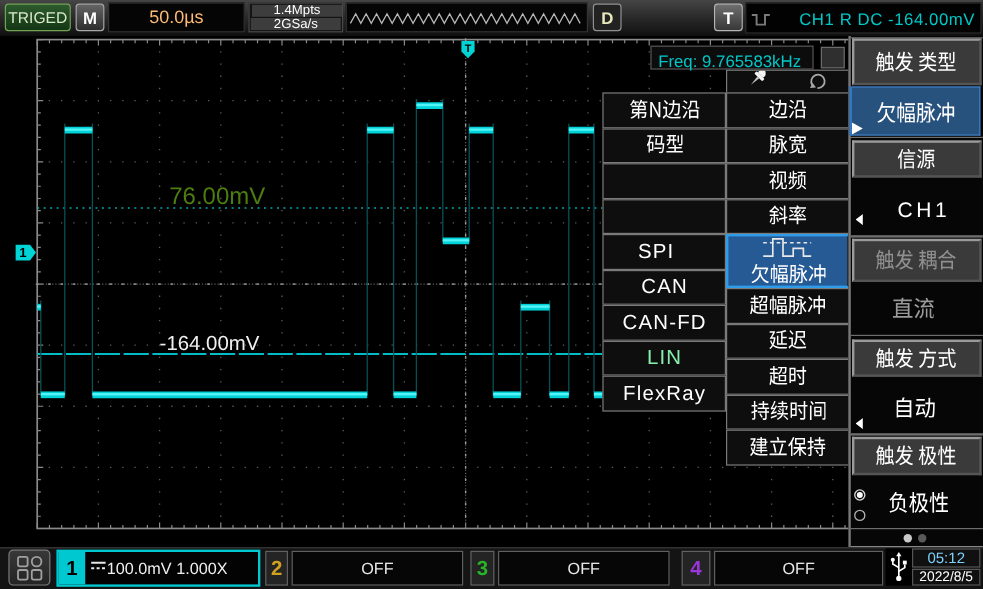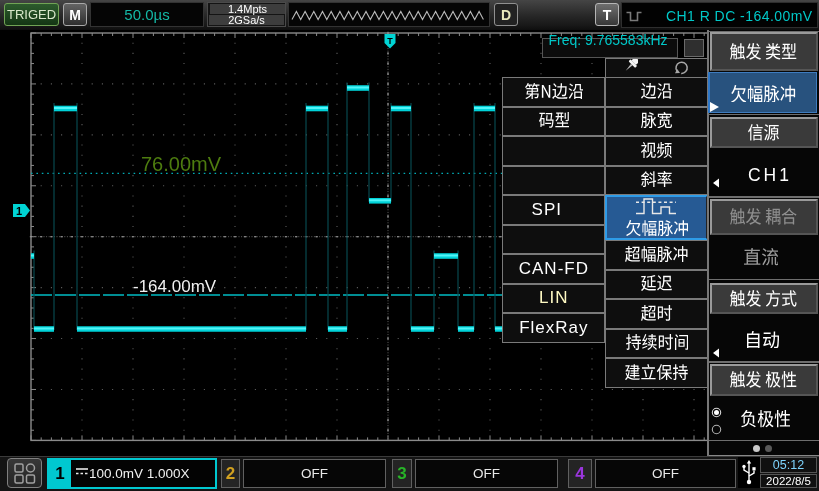--- a/index.html
+++ b/index.html
@@ -3,21 +3,21 @@
 <style>
 *{margin:0;padding:0;box-sizing:border-box}
 html,body{width:819px;height:491px;background:#000;overflow:hidden;font-family:"Liberation Sans",sans-serif}
 .abs{position:absolute}
 .flex{display:flex;align-items:center;justify-content:center}
 </style></head><body>
 <div class="abs" style="left:0;top:0;width:819px;height:491px;background:#000">
 <div class="abs" style="left:0;top:0;width:819px;height:30px;background:linear-gradient(#454545,#262626 55%,#181818 85%,#0e0e0e)"></div>
 <div class="abs flex" style="left:4px;top:3px;width:55px;height:23px;background:linear-gradient(#2d5b2d,#143614);border:1px solid #71a455;border-radius:3px;color:#d9e8cb;font-size:13px;">TRIGED</div>
 <div class="abs flex" style="left:63px;top:3px;width:24px;height:23px;background:linear-gradient(#646464,#2e2e2e);border:1px solid #a8a8a8;border-radius:3px;color:#fff;font-size:14px;font-weight:bold">M</div>
-<div class="abs flex" style="left:90px;top:2px;width:114px;height:25px;background:#050505;border:1px solid #333;color:#14b8a6;font-size:15px">50.0µs</div>
+<div class="abs flex" style="left:90px;top:2px;width:114px;height:25px;background:#050505;border:1px solid #333;color:#fdba74;font-size:15px">50.0µs</div>
 <div class="abs" style="left:207px;top:2px;width:79px;height:25px;background:#141414;border:1px solid #4a4a4a">
 <div class="flex" style="position:absolute;left:2px;top:1px;width:75px;height:10px;background:#3d3d3d;color:#fff;font-size:11px">1.4Mpts</div>
 <div class="flex" style="position:absolute;left:1px;top:12px;width:75px;height:10px;background:#3d3d3d;color:#fff;font-size:11px">2GSa/s</div>
 </div>
 <div class="abs" style="left:288px;top:2px;width:202px;height:25px;background:#050505;border:1px solid #333"></div>
 <svg class="abs" style="left:0;top:0" width="819" height="30">
       <polyline points="292.0,19.5 296.4,11.5 300.7,19.5 305.1,11.5 309.4,19.5 313.8,11.5 318.1,19.5 322.5,11.5 326.8,19.5 331.2,11.5 335.5,19.5 339.9,11.5 344.2,19.5 348.6,11.5 352.9,19.5 357.3,11.5 361.6,19.5 366.0,11.5 370.3,19.5 374.7,11.5 379.0,19.5 383.4,11.5 387.7,19.5 392.1,11.5 396.4,19.5 400.8,11.5 405.1,19.5 409.5,11.5 413.8,19.5 418.2,11.5 422.5,19.5 426.9,11.5 431.2,19.5 435.6,11.5 439.9,19.5 444.3,11.5 448.6,19.5 453.0,11.5 457.3,19.5 461.7,11.5 466.0,19.5 470.4,11.5 474.7,19.5 479.1,11.5 483.4,19.5" fill="none" stroke="#b8b8b8" stroke-width="1.1"></polyline>
     </svg>
 <div class="abs flex" style="left:494px;top:3px;width:24px;height:23px;background:#222;border:1px solid #909090;border-radius:3px;color:#e9e9bc;font-size:14px;font-weight:bold">D</div>
 <div class="abs flex" style="left:595px;top:3px;width:24px;height:23px;background:linear-gradient(#6e6e6e,#383838);border:1px solid #b5b5b5;border-radius:3px;color:#fff;font-size:14px;font-weight:bold">T</div>
@@ -68,21 +68,21 @@
 <div class="abs" style="left:133px;top:277px;color:#f0f0f0;font-size:17px">-164.00mV</div>
 <svg class="abs" style="left:12px;top:203px" width="19" height="15" viewBox="0 0 19 15">
 <path d="M1 1 H13 L18 7.5 L13 14 H1 Z" fill="#00d4d4"></path>
       <text x="7" y="11.5" font-family="Liberation Sans" font-size="11" font-weight="bold" fill="#000" text-anchor="middle">1</text>
     </svg>
 <svg class="abs" style="left:383.5px;top:34px" width="12" height="15" viewBox="0 0 12 15">
 <path d="M0.5 0 H11.5 V9 L6 14.5 L0.5 9 Z" fill="#00d4d4"></path>
       <text x="6" y="9.5" font-family="Liberation Sans" font-size="9" font-weight="bold" fill="#000" text-anchor="middle">T</text>
     </svg>
 <div class="abs" style="left:542px;top:38px;width:136px;height:20px;background:#0c0c0c;border:1px solid #555"></div>
-<div class="abs flex" style="left:542px;top:30px;width:132px;height:20px;color:#00c8c8;font-size:14px">Freq: 9.765583kHz</div>
+<div class="abs flex" style="left:542px;top:41px;width:132px;height:20px;color:#00c8c8;font-size:14px">Freq: 9.765583kHz</div>
 <div class="abs" style="left:684px;top:39px;width:20px;height:18px;background:#2f2f2f;border:1px solid #6a6a6a"></div>
 <div class="abs" style="left:605.4px;top:57.5px;width:102.4px;height:20.0px;background:#0e0e0e;border:1px solid #7a7a7a"></div>
 <svg class="abs" style="left:620px;top:58.5px" width="18" height="17" viewBox="0 0 18 17">
 <g transform="translate(11.2,6.2) rotate(45)">
 <rect x="-3.2" y="-8.8" width="6.4" height="5.2" rx="1" fill="#f4f4f4"></rect>
 <rect x="-4.7" y="-3.8" width="9.4" height="2.9" rx="1" fill="#f4f4f4"></rect>
 <path d="M-1.1 -0.9 L1.1 -0.9 L0 7.8 Z" fill="#bdbdbd"></path>
 </g>
     </svg>
 <svg class="abs" style="left:673.5px;top:59.5px" width="16" height="16" viewBox="0 0 16 16">
@@ -95,24 +95,25 @@
     </svg>
 <div class="abs" style="left:502.3px;top:106.5px;width:103.1px;height:29.5px;background:#0e0e0e;border:1px solid #7a7a7a"></div>
 <svg style="position:absolute;left:538.5px;top:112.4px" width="30.8" height="15.7" viewBox="0.44 -14.42 30.79 15.74">
       <path d="M13.8072421875 -6.969343359375H15.056416015625Q15.056416015625 -6.969343359375 15.0528876953125 -6.8593257421875Q15.049359375 -6.749308125 15.042302734375 -6.606768164062499Q15.03524609375 -6.464228203125 15.01924609375 -6.3570023437500005Q14.848416015625 -4.03333171875 14.654529296875001 -2.58181171875Q14.460642578125 -1.1302917187500001 14.239227539062501 -0.3498999609375001Q14.0178125 0.430491796875 13.7298125 0.7471153125Q13.497359375 1.028649375 13.2364345703125 1.1483258203125Q12.975509765625 1.268002265625 12.604226562500001 1.298486953125Q12.296943359375 1.32135046875 11.783999999999999 1.3241422265625Q11.271056640625 1.326933984375 10.68611328125 1.290336328125Q10.67011328125 1.001710546875 10.578131835937501 0.6376271484375Q10.486150390625001 0.27354375000000003 10.337470703125 0.007781484375Q10.908791015625 0.0692803125 11.390224609375 0.0827497265625Q11.871658203125 0.096219140625 12.08671484375 0.096219140625Q12.289544921875 0.10587796875 12.4300166015625 0.0675073828125Q12.57048828125 0.029136796875 12.6806015625 -0.107065546875Q12.91026171875 -0.34340203125 13.105091796875001 -1.056976171875Q13.299921875 -1.7705503125 13.4752236328125 -3.1496691796875003Q13.650525390625 -4.528788046875 13.8072421875 -6.73406578125ZM7.0833203125 -13.5372515625H13.01275390625V-12.256734375H7.0833203125ZM7.8513203125 -11.235545859375 9.0614375 -11.1456Q9.006380859375 -10.2765459375 8.91132421875 -9.28449421875Q8.816267578125 -8.2924425 8.7212109375 -7.3723025390625Q8.626154296875 -6.452162578125 8.52309765625 -5.769113203125H7.31298046875Q7.4230937500000005 -6.47706375 7.5216787109375005 -7.4221048828125Q7.6202636718750005 -8.367146015625 7.7117919921875 -9.371648320312499Q7.8033203125 -10.376150625 7.8513203125 -11.235545859375ZM7.661623046875 -6.969343359375H14.180828125V-5.759454375H7.661623046875ZM6.578302734375 -3.569258671875H12.638677734375V-2.31364265625H6.578302734375ZM12.48671484375 -13.5372515625H12.61939453125L12.82830078125 -13.60433390625L13.734001953125 -13.497108046875Q13.686001953125 -12.718529296875 13.6024736328125 -11.78593875Q13.5189453125 -10.853348203125 13.4184736328125 -9.8620505859375Q13.318001953125 -8.87075296875 13.210473632812501 -7.9005459375000004Q13.102945312500001 -6.93033890625 12.990945312500001 -6.0765271875L11.773771484375 -6.179677734375Q11.883884765625 -7.041110625 11.992356445312499 -8.031389414062499Q12.100828125 -9.021668203125 12.196828125 -10.0139846484375Q12.292828125 -11.00630109375 12.3692998046875 -11.881468125000001Q12.445771484375001 -12.75663515625 12.48671484375 -13.3726021875ZM0.7939238281250001 -13.636856250000001H6.329359375V-12.35837671875H0.7939238281250001ZM2.3849062500000002 -8.30752453125H5.88037890625V-0.770058984375H2.3849062500000002V-2.01043265625H4.745998046875V-7.05749203125H2.3849062500000002ZM2.824111328125 -13.00474828125 4.025775390625 -12.727818984375Q3.739662109375 -11.0958778125 3.321322265625 -9.5287566796875Q2.902982421875 -7.961635546875 2.336416015625 -6.6028932421875Q1.769849609375 -5.2441509375 1.008 -4.203805078125Q0.976 -4.385205 0.8783583984375001 -4.674320156249999Q0.7807167968750001 -4.9634353125 0.66543359375 -5.260171640625Q0.550150390625 -5.55690796875 0.443810546875 -5.7362702343750005Q1.3581875 -7.05619265625 1.932791015625 -8.962126875000001Q2.50739453125 -10.86806109375 2.824111328125 -13.00474828125ZM1.829244140625 -8.30752453125H2.94951171875V0.609324609375H1.829244140625Z M17.585470703125 -13.846783359375H24.820263671875V-12.6064096875H17.585470703125ZM17.05230078125 -10.301366953125001H25.16143359375V-9.053372109375H17.05230078125ZM16.75388671875 -0.49484671875H31.23388671875V0.806496328125H16.75388671875ZM18.416490234375 -3.865505625H29.567509765625V-2.58702609375H18.416490234375ZM22.163431640625 -13.3360846875H23.375435546875V-5.3944565625H22.163431640625ZM23.4156953125 -5.721268359375H24.733548828125002V0.410115234375H23.4156953125ZM26.113544921875 -13.550006953125001H27.30437890625V-7.7464940625H26.113544921875ZM29.09003515625 -14.41861171875H30.323208984375V-6.7222891406250005Q30.323208984375 -6.161258671875 30.1954541015625 -5.868557578125Q30.06769921875 -5.5758564843750005 29.689849609375003 -5.40562359375Q29.319056640625 -5.260291875 28.7237734375 -5.220148359375Q28.128490234375 -5.18000484375 27.269660156249998 -5.18000484375Q27.232490234375 -5.461009453125 27.11298046875 -5.821282265625Q26.993470703125 -6.181555078125 26.8499609375 -6.44731734375Q27.519658203125 -6.4300373437500005 28.059431640625 -6.4262267578125005Q28.599205078125003 -6.422416171875 28.777091796875 -6.439696171875Q28.970978515625 -6.449355 29.0305068359375 -6.510853828125Q29.09003515625 -6.57235265625 29.09003515625 -6.74515265625ZM19.061318359375 -13.32084234375H20.259208984375V-10.361437734375Q20.259208984375 -9.46136953125 20.069095703125 -8.47184484375Q19.878982421875 -7.48232015625 19.3371142578125 -6.565461328125Q18.79524609375 -5.6486025 17.741623046875 -4.949251875Q17.6602265625 -5.09458359375 17.5009619140625 -5.2818317578125Q17.341697265625 -5.469079921875 17.1753759765625 -5.6525175Q17.0090546875 -5.835955078125 16.89048828125 -5.931484453125Q17.855658203125 -6.55816921875 18.3126015625 -7.3068328125Q18.769544921875 -8.05549640625 18.915431640625002 -8.852943515625Q19.061318359375 -9.650390625 19.061318359375 -10.391922421875Z" fill="#ffffff"></path>
     </svg>
 <div class="abs" style="left:502.3px;top:136.0px;width:103.1px;height:29.5px;background:#0e0e0e;border:1px solid #7a7a7a"></div>
 <div class="abs" style="left:502.3px;top:165.5px;width:103.1px;height:29.5px;background:#0e0e0e;border:1px solid #7a7a7a"></div>
 <div class="abs" style="left:502.3px;top:195.0px;width:103.1px;height:29.5px;background:#0e0e0e;border:1px solid #7a7a7a"></div>
 <div class="abs flex" style="left:502.3px;top:195.0px;width:89px;height:29.5px;color:#fff;font-size:17px;letter-spacing:1px">SPI</div>
 <div class="abs" style="left:502.3px;top:224.5px;width:103.1px;height:29.5px;background:#0e0e0e;border:1px solid #7a7a7a"></div>
+<div class="abs flex" style="left:502.3px;top:224.5px;width:103.1px;height:29.5px;color:#fff;font-size:17px;letter-spacing:1px">CAN</div>
 <div class="abs" style="left:502.3px;top:254.0px;width:103.1px;height:29.5px;background:#0e0e0e;border:1px solid #7a7a7a"></div>
 <div class="abs flex" style="left:502.3px;top:254.0px;width:103.1px;height:29.5px;color:#fff;font-size:17px;letter-spacing:1px">CAN-FD</div>
 <div class="abs" style="left:502.3px;top:283.5px;width:103.1px;height:29.5px;background:#0e0e0e;border:1px solid #7a7a7a"></div>
-<div class="abs flex" style="left:502.3px;top:283.5px;width:103.1px;height:29.5px;color:#fef9c3;font-size:17px;letter-spacing:1px">LIN</div>
+<div class="abs flex" style="left:502.3px;top:283.5px;width:103.1px;height:29.5px;color:#86efac;font-size:17px;letter-spacing:1px">LIN</div>
 <div class="abs" style="left:502.3px;top:313.0px;width:103.1px;height:29.5px;background:#0e0e0e;border:1px solid #7a7a7a"></div>
 <div class="abs flex" style="left:502.3px;top:313.0px;width:103.1px;height:29.5px;color:#fff;font-size:17px;letter-spacing:1px">FlexRay</div>
 <div class="abs" style="left:605.4px;top:77.0px;width:102.4px;height:29.5px;background:#0e0e0e;border:1px solid #7a7a7a"></div>
 <svg style="position:absolute;left:641.2px;top:82.9px" width="30.9" height="15.8" viewBox="0.36 -14.30 30.87 15.76">
       <path d="M5.468716796875 -11.476326796875H14.01230078125V-10.121635546875H5.468716796875ZM13.45146875 -11.476326796875H14.76415234375Q14.76415234375 -11.476326796875 14.76415234375 -11.3500480078125Q14.76415234375 -11.22376921875 14.76415234375 -11.064968085937501Q14.76415234375 -10.906166953125 14.757095703125 -10.808599921875Q14.68037890625 -8.617056328125 14.592133789062501 -7.085473945312501Q14.503888671875 -5.5538915625000005 14.38905859375 -4.563083320312501Q14.274228515625 -3.572275078125 14.128341796874999 -2.9992433203125Q13.982455078125 -2.4262115625000003 13.774455078125 -2.1614280468750002Q13.52083203125 -1.814849296875 13.229793945312501 -1.67510109375Q12.938755859375 -1.535352890625 12.516189453125 -1.49724703125Q12.14679296875 -1.457103515625 11.5211513671875 -1.4639705859375Q10.895509765625 -1.47083765625 10.225396484375 -1.5074353125Q10.20233984375 -1.8265457812500001 10.0821318359375 -2.2277162109375004Q9.961923828125 -2.628886640625 9.77607421875 -2.932754765625Q10.485734375 -2.8712559375 11.0939794921875 -2.8577865234375Q11.702224609375 -2.844317109375 11.97939453125 -2.844317109375Q12.20339453125 -2.83465828125 12.3518662109375 -2.8816688671875Q12.500337890625 -2.928679453125 12.61939453125 -3.066919453125Q12.774224609375 -3.2514159375 12.897998046875 -3.772872421875Q13.021771484375 -4.29432890625 13.1180166015625 -5.2480501171875Q13.21426171875 -6.201771328125 13.298978515625 -7.66857375Q13.3836953125 -9.135376171875 13.45146875 -11.208526875ZM8.808111328125 -14.294025703125H10.175361328125Q10.127361328125 -12.250380937500001 9.991361328124999 -10.3668609375Q9.855361328125 -8.4833409375 9.448304687499999 -6.8211798046875Q9.041248046875 -5.159018671875 8.203134765625 -3.7977493359374996Q7.365021484375 -2.43648 5.928794921875 -1.446995390625Q5.780115234375 -1.701061171875 5.5173408203125 -1.9990810546875002Q5.25456640625 -2.2971009375 4.996263671875 -2.480538515625Q6.35298046875 -3.364834921875 7.1151123046875 -4.6077113671875Q7.877244140625 -5.8505878125 8.226904296875 -7.379113710937499Q8.576564453125 -8.907639609375 8.676337890625 -10.656505546875Q8.776111328125 -12.405371484375 8.808111328125 -14.294025703125ZM4.01683203125 -8.691230390625V-1.2299765625H2.71826171875V-7.321296796875H0.6518105468750001V-8.691230390625ZM1.2833574218750001 -13.534844765625 2.284568359375 -14.30466328125Q2.72928515625 -13.87266328125 3.2085869140625 -13.359092695312501Q3.687888671875 -12.845522109375 4.1102470703125 -12.3405915234375Q4.53260546875 -11.8356609375 4.7904921875 -11.44025859375L3.725771484375 -10.547971875Q3.4819980468750003 -10.96065421875 3.0737529296875 -11.4818459765625Q2.6655078125 -12.003037734375 2.196791015625 -12.545320078125Q1.72807421875 -13.087602421875 1.2833574218750001 -13.534844765625ZM3.3477734375 -2.190853828125Q3.74588671875 -2.190853828125 4.1216416015625 -1.8470267578125Q4.497396484375 -1.5031996875 5.199509765625 -1.038147890625Q6.0046796875 -0.481112578125 7.0806611328125 -0.3283843359375Q8.156642578125 -0.17565609375 9.55947265625 -0.17565609375Q10.285623046875001 -0.17565609375 11.088453125000001 -0.20538667968750002Q11.891283203125 -0.23511726562500002 12.6999814453125 -0.2811090234375Q13.5086796875 -0.32710078125000003 14.25501953125 -0.393164296875Q15.001359375 -0.4592278125 15.598529296875 -0.531893671875Q15.524189453125 -0.342872578125 15.435736328125 -0.060095039062499994Q15.347283203125 0.2226825 15.280943359375001 0.5189294531249999Q15.214603515625 0.81517640625 15.198603515625 1.033173984375Q14.768490234375001 1.05807515625 14.0633017578125 1.09263515625Q13.35811328125 1.12719515625 12.5390380859375 1.1569257421875Q11.719962890625 1.186656328125 10.920661132812501 1.203936328125Q10.121359375 1.221216328125 9.510076171875 1.221216328125Q7.93690625 1.221216328125 6.85879296875 1.022496328125Q5.7806796875 0.823776328125 4.897396484375 0.245385703125Q4.392943359375 -0.119531953125 3.9877734375 -0.4826766796875Q3.5826035156250002 -0.84582140625 3.319546875 -0.84582140625Q3.068716796875 -0.84582140625 2.7430566406250003 -0.520557890625Q2.417396484375 -0.195294375 2.0604345703125 0.3279350390625Q1.70347265625 0.851164453125 1.32037890625 1.450910390625L0.35584765625000003 0.09116507812500001Q1.18407421875 -0.92073375 1.9593388671874998 -1.5557937890625Q2.734603515625 -2.190853828125 3.3477734375 -2.190853828125Z M22.313923828125 -6.0916893750000005H30.108568359375V1.35998578125H28.80294140625V-4.7903463281250005H23.5612109375V1.436726953125H22.313923828125ZM23.02483203125 -0.910096171875H29.4277734375V0.400905703125H23.02483203125ZM23.632490234375 -13.744162265625H28.438076171875V-12.44281921875H23.632490234375ZM23.189734375 -13.744162265625H24.444078125V-11.811369375Q24.444078125 -10.9077553125 24.2184365234375 -9.9032530078125Q23.992794921875 -8.898750703125 23.382455078125 -7.954463671875Q22.772115234375 -7.010176640625 21.6064921875 -6.265098984375Q21.541095703125002 -6.418051875 21.382774414062503 -6.6291823828125Q21.224453125 -6.840312890625 21.054603515625 -7.0389928125Q20.88475390625 -7.237672734375 20.757244140624998 -7.333202109375Q21.8024140625 -7.980712734375 22.320772460937498 -8.749183359375Q22.839130859375 -9.517653984375 23.014432617187502 -10.31966578125Q23.189734375 -11.121677578125 23.189734375 -11.851512890625001ZM27.799130859374998 -13.744162265625H29.06053125V-8.965672734375Q29.06053125 -8.581966875 29.109474609375 -8.4305221875Q29.15841796875 -8.2790775 29.345248046875 -8.2790775Q29.445021484375 -8.2790775 29.651171875000003 -8.2790775Q29.857322265625 -8.2790775 30.06347265625 -8.2790775Q30.269623046875 -8.2790775 30.367509765625 -8.2790775Q30.525623046875 -8.2790775 30.752906250000002 -8.295338671875001Q30.980189453125 -8.31159984375 31.13124609375 -8.351743359375Q31.154302734375 -8.08801875 31.1728876953125 -7.781094140625Q31.19147265625 -7.47416953125 31.228642578125 -7.2353460937500005Q31.081359374999998 -7.179960234375 30.85501953125 -7.1588696484375Q30.6286796875 -7.1377790625 30.390566406250002 -7.1377790625Q30.269623046875 -7.1377790625 30.022774414062503 -7.1377790625Q29.775925781250002 -7.1377790625 29.5380205078125 -7.1377790625Q29.300115234375 -7.1377790625 29.182945312500003 -7.1377790625Q28.60890625 -7.1377790625 28.3103583984375 -7.332913125Q28.011810546875 -7.5280471875 27.905470703124998 -7.93763296875Q27.799130859374998 -8.34721875 27.799130859374998 -8.998195078125ZM17.397244140625 -13.289988515625 18.203662109375 -14.158882265625Q18.701548828125 -13.882402265625 19.2542470703125 -13.5157116796875Q19.806945312499998 -13.149021093750001 20.3027001953125 -12.778519921875Q20.798455078125002 -12.40801875 21.123625 -12.089357578125L20.2748671875 -11.097995625Q19.9708671875 -11.426315625 19.485697265625 -11.816888554687502Q19.00052734375 -12.207461484375001 18.451357421875002 -12.594223828125001Q17.9021875 -12.980986171875001 17.397244140625 -13.289988515625ZM16.556300781250002 -8.605070859375001 17.355662109375 -9.491244609375Q17.855435546875 -9.2417034375 18.414492187500002 -8.905762265625Q18.973548828125 -8.56982109375 19.4871904296875 -8.2204105078125Q20.00083203125 -7.870999921875 20.3349453125 -7.56758109375L19.5021875 -6.578256796875Q19.189244140625 -6.87963796875 18.6897158203125 -7.2404803125Q18.1901875 -7.60132265625 17.6266591796875 -7.961146171875Q17.063130859375 -8.3209696875 16.556300781250002 -8.605070859375001ZM16.96384765625 0.158167265625Q17.418904296875 -0.49288921875 17.9753759765625 -1.3965433593749998Q18.53184765625 -2.3001975 19.114904296875 -3.314133984375Q19.6979609375 -4.32807046875 20.199130859375 -5.2937128125L21.115171875 -4.33132734375Q20.667171875 -3.440388515625 20.1398701171875 -2.47421671875Q19.612568359375 -1.508044921875 19.0782099609375 -0.5746601953125Q18.5438515625 0.35872453125 18.03373828125 1.1647715625Z" fill="#ffffff"></path>
     </svg>
 <div class="abs" style="left:605.4px;top:106.5px;width:102.4px;height:29.5px;background:#0e0e0e;border:1px solid #7a7a7a"></div>
 <svg style="position:absolute;left:641.1px;top:112.1px" width="31.0" height="16.4" viewBox="0.36 -14.71 31.03 16.36">
       <path d="M2.029623046875 -13.906773984375H5.28656640625V-12.628294453125001H2.029623046875ZM2.07901953125 -9.864232734375H5.180716796875V-8.585753203125H2.07901953125ZM2.052189453125 -5.733253828125H5.18966015625V-4.43191078125H2.052189453125ZM1.4221875 -13.906773984375H2.579625V-7.67329875Q2.579625 -6.6578540625 2.539625 -5.481305859375Q2.499625 -4.30475765625 2.378681640625 -3.0725588671875Q2.25773828125 -1.840360078125 2.0203232421875 -0.6838836328125Q1.782908203125 0.4725928125 1.388078125 1.4402728125Q1.2765683593750001 1.3274634375 1.0881337890625 1.2032223046875Q0.89969921875 1.078981171875 0.699736328125 0.966171796875Q0.49977343750000003 0.853362421875 0.360037109375 0.7979765625Q0.731810546875 -0.11227992187500001 0.9471123046875001 -1.1846587499999999Q1.1624140625000001 -2.257037578125 1.2638291015625 -3.388877578125Q1.365244140625 -4.520717578125 1.3937158203125 -5.617997578124999Q1.4221875 -6.715277578125 1.4221875 -7.665677578125ZM4.6697714843750004 -13.906773984375H5.8535488281250005V-0.23157140625Q5.8535488281250005 0.29693671875 5.734492187500001 0.6259707421875Q5.615435546875 0.955004765625 5.3138125 1.1232Q5.0032460937500005 1.291395234375 4.518076171875 1.3391599218749999Q4.03290625 1.386924609375 3.257359375 1.37726578125Q3.241359375 1.2034870312500001 3.188189453125 0.9646635937500001Q3.13501953125 0.72584015625 3.059736328125 0.4821873046875Q2.984453125 0.238534453125 2.903056640625 0.062718046875Q3.41275390625 0.079998046875 3.8285458984375 0.079998046875Q4.244337890625 0.079998046875 4.390224609375 0.07033921875Q4.5450546875 0.060680390625000004 4.6074130859375 -0.004629023437500001Q4.6697714843750004 -0.0699384375 4.6697714843750004 -0.237154921875ZM10.361017578125 -11.192225625H11.587134765625V-0.2081784375Q11.587134765625 0.34877671875 11.454908203125001 0.6778107421874999Q11.322681640625 1.006844765625 10.983888671875 1.17504Q10.629095703125 1.343235234375 10.0641708984375 1.3871893359375Q9.499246093750001 1.4311434375 8.610302734375 1.4311434375Q8.580189453125 1.152176484375 8.467736328125 0.7586272265625Q8.355283203125 0.36507796875 8.220716796875001 0.084073359375Q8.83675390625 0.10135335937500001 9.3579423828125 0.1051639453125Q9.879130859375 0.10897453125 10.039130859375 0.099315703125Q10.361017578125 0.09169453125 10.361017578125 -0.231041953125ZM8.187810546875 -13.405894453125 8.70490625 -14.489239921875Q9.254076171875 -14.33726578125 9.8740576171875 -14.1324328125Q10.4940390625 -13.92759984375 11.1102470703125 -13.688206875Q11.726455078125 -13.44881390625 12.2626630859375 -13.2045915234375Q12.79887109375 -12.960369140625 13.182380859375 -12.746896171875001L12.658228515625 -11.518218984375Q12.288832031250001 -11.739313125 11.755208984375 -11.9911566796875Q11.2215859375 -12.243000234375 10.60890625 -12.5024649609375Q9.9962265625 -12.7619296875 9.37366015625 -12.9954744140625Q8.75109375 -13.229019140625 8.187810546875 -13.405894453125ZM11.512794921875 -9.682993125Q11.770681640625 -8.40321421875 12.1629267578125 -7.1666353125Q12.555171875000001 -5.93005640625 13.0763603515625 -4.8271528125000005Q13.597548828125 -3.7242492187500003 14.2396806640625 -2.8482880078125Q14.8818125 -1.972326796875 15.632416015625001 -1.41378328125Q15.4926796875 -1.2857315625 15.3193017578125 -1.0946728125Q15.145923828125 -0.9036140625 14.991130859375 -0.6935023828125Q14.836337890625 -0.483390703125 14.724828125 -0.299953125Q13.70928125 -1.178666015625 12.914904296875001 -2.60528484375Q12.12052734375 -4.031903671875 11.560037109375 -5.802614296874999Q10.999546875 -7.573324921875 10.636716796875 -9.464995546875ZM8.56580859375 -8.051870390625H8.788828125L8.99584765625 -8.0940515625L9.749585937500001 -7.86639515625Q9.427208984375 -5.24798578125 8.5913984375 -3.31572234375Q7.755587890625 -1.38345890625 6.5203046875 -0.326891953125Q6.445964843750001 -0.4950871875 6.3088134765625 -0.6975776953125Q6.171662109375 -0.900068203125 6.01592578125 -1.1035775390625Q5.860189453125 -1.307086875 5.71856640625 -1.425479765625Q6.423056640625 -1.991644453125 6.998150390625 -2.9524573828125Q7.573244140625 -3.9132703125 7.984809570312501 -5.162524453125Q8.396375 -6.41177859375 8.56580859375 -7.81455515625ZM14.169998046875 -9.856082109375 15.302001953125 -8.931273046875Q14.847435546875 -8.408797734375 14.3559072265625 -7.841084765625Q13.86437890625 -7.273371796875 13.381548828125 -6.75648Q12.89871875 -6.239588203125 12.48083203125 -5.836035234375L11.688037109375001 -6.556580859375Q12.091810546875001 -6.990618515625 12.554414062500001 -7.5601044140625Q13.017017578125 -8.1295903125 13.4431494140625 -8.737446796875Q13.86928125 -9.34530328125 14.169998046875 -9.856082109375ZM7.25833984375 -11.192225625H10.91011328125V-9.860397890625H7.25833984375ZM6.33124609375 -8.051870390625H8.954904296875V-6.758148515625H6.33124609375Z M17.193923828125 -13.024435078125H30.838076171875002V-9.788181328125H29.569619140625V-11.806924921875H18.412984375V-9.788181328125H17.193923828125ZM18.797623046875 -10.13007515625H29.234376953125V-9.0040190625H18.797623046875ZM21.192111328125 -11.22392953125H22.520794921875V-7.8049764843750005H21.192111328125ZM25.493318359375 -11.216308359375H26.804115234375V-7.7973553125H25.493318359375ZM24.33607421875 -3.295875234375H25.63464453125V-0.57211734375Q25.63464453125 -0.23059265625 25.810889648437502 -0.1307232421875Q25.987134765625 -0.030853828125 26.5833984375 -0.030853828125Q26.731171875 -0.030853828125 27.085793945312503 -0.030853828125Q27.440416015625 -0.030853828125 27.87433984375 -0.030853828125Q28.308263671875 -0.030853828125 28.692300781249997 -0.030853828125Q29.076337890625 -0.030853828125 29.2650546875 -0.030853828125Q29.651431640625 -0.030853828125 29.8446201171875 -0.2028997265625Q30.03780859375 -0.374945625 30.118751953125 -0.9162492187500001Q30.1996953125 -1.4575528125000001 30.2316953125 -2.5670988281250002Q30.375205078125 -2.454289453125 30.5786962890625 -2.34910125Q30.7821875 -2.243913046875 31.004263671875 -2.163626015625Q31.22633984375 -2.083338984375 31.3891328125 -2.033536640625Q31.31290625 -0.731423671875 31.121396484374998 -0.030564843750000015Q30.929886718749998 0.670293984375 30.5216787109375 0.9333045703125Q30.113470703125 1.19631515625 29.358677734375 1.19631515625Q29.248564453125 1.19631515625 28.953017578125 1.19631515625Q28.657470703125 1.19631515625 28.2816787109375 1.19631515625Q27.90588671875 1.19631515625 27.525623046874998 1.19631515625Q27.145359374999998 1.19631515625 26.857812499999998 1.19631515625Q26.570265624999998 1.19631515625 26.469095703125 1.19631515625Q25.633396484374998 1.19631515625 25.167546875 1.0423434375Q24.701697265625 0.88837171875 24.5188857421875 0.5036871093749999Q24.33607421875 0.1190025 24.33607421875 -0.556875ZM22.863658203125 -14.302256484375 24.220078125 -14.70927515625Q24.48173828125 -14.2447528125 24.752096679687497 -13.661308125Q25.022455078125 -13.0778634375 25.150455078125 -12.657559921875L23.730525390625 -12.18753421875Q23.6076953125 -12.607837734375 23.358506835937497 -13.206524765625Q23.109318359375 -13.805211796875 22.863658203125 -14.302256484375ZM22.98558203125 -5.40774140625H24.374001953125003V-4.01621203125Q24.374001953125003 -3.470873203125 24.241775390625 -2.8764861328125Q24.109548828125 -2.2820990625 23.721322265625 -1.67322375Q23.333095703125 -1.0643484375 22.5785107421875 -0.47656371093750005Q21.82392578125 0.111221015625 20.58815234375 0.653013984375Q19.35237890625 1.194806953125 17.515171875 1.650199921875Q17.44271875 1.4820046875 17.29592578125 1.2708741796875Q17.1491328125 1.059743671875 16.9802265625 0.8475943359375Q16.8113203125 0.635445 16.6504140625 0.4921509375Q18.418451171875 0.099765 19.579884765625 -0.3492903515625Q20.741318359375 -0.798345703125 21.4305068359375 -1.279169296875Q22.1196953125 -1.759992890625 22.4531103515625 -2.2408164843750003Q22.786525390625002 -2.721640078125 22.886053710937503 -3.18416484375Q22.98558203125 -3.646689609375 22.98558203125 -4.054317890625ZM19.163884765625 -7.223489296875H28.795171875V-1.886985703125H27.449091796875003V-6.019183828125H20.460568359375V-1.765046953125H19.163884765625Z" fill="#ffffff"></path>
     </svg>

